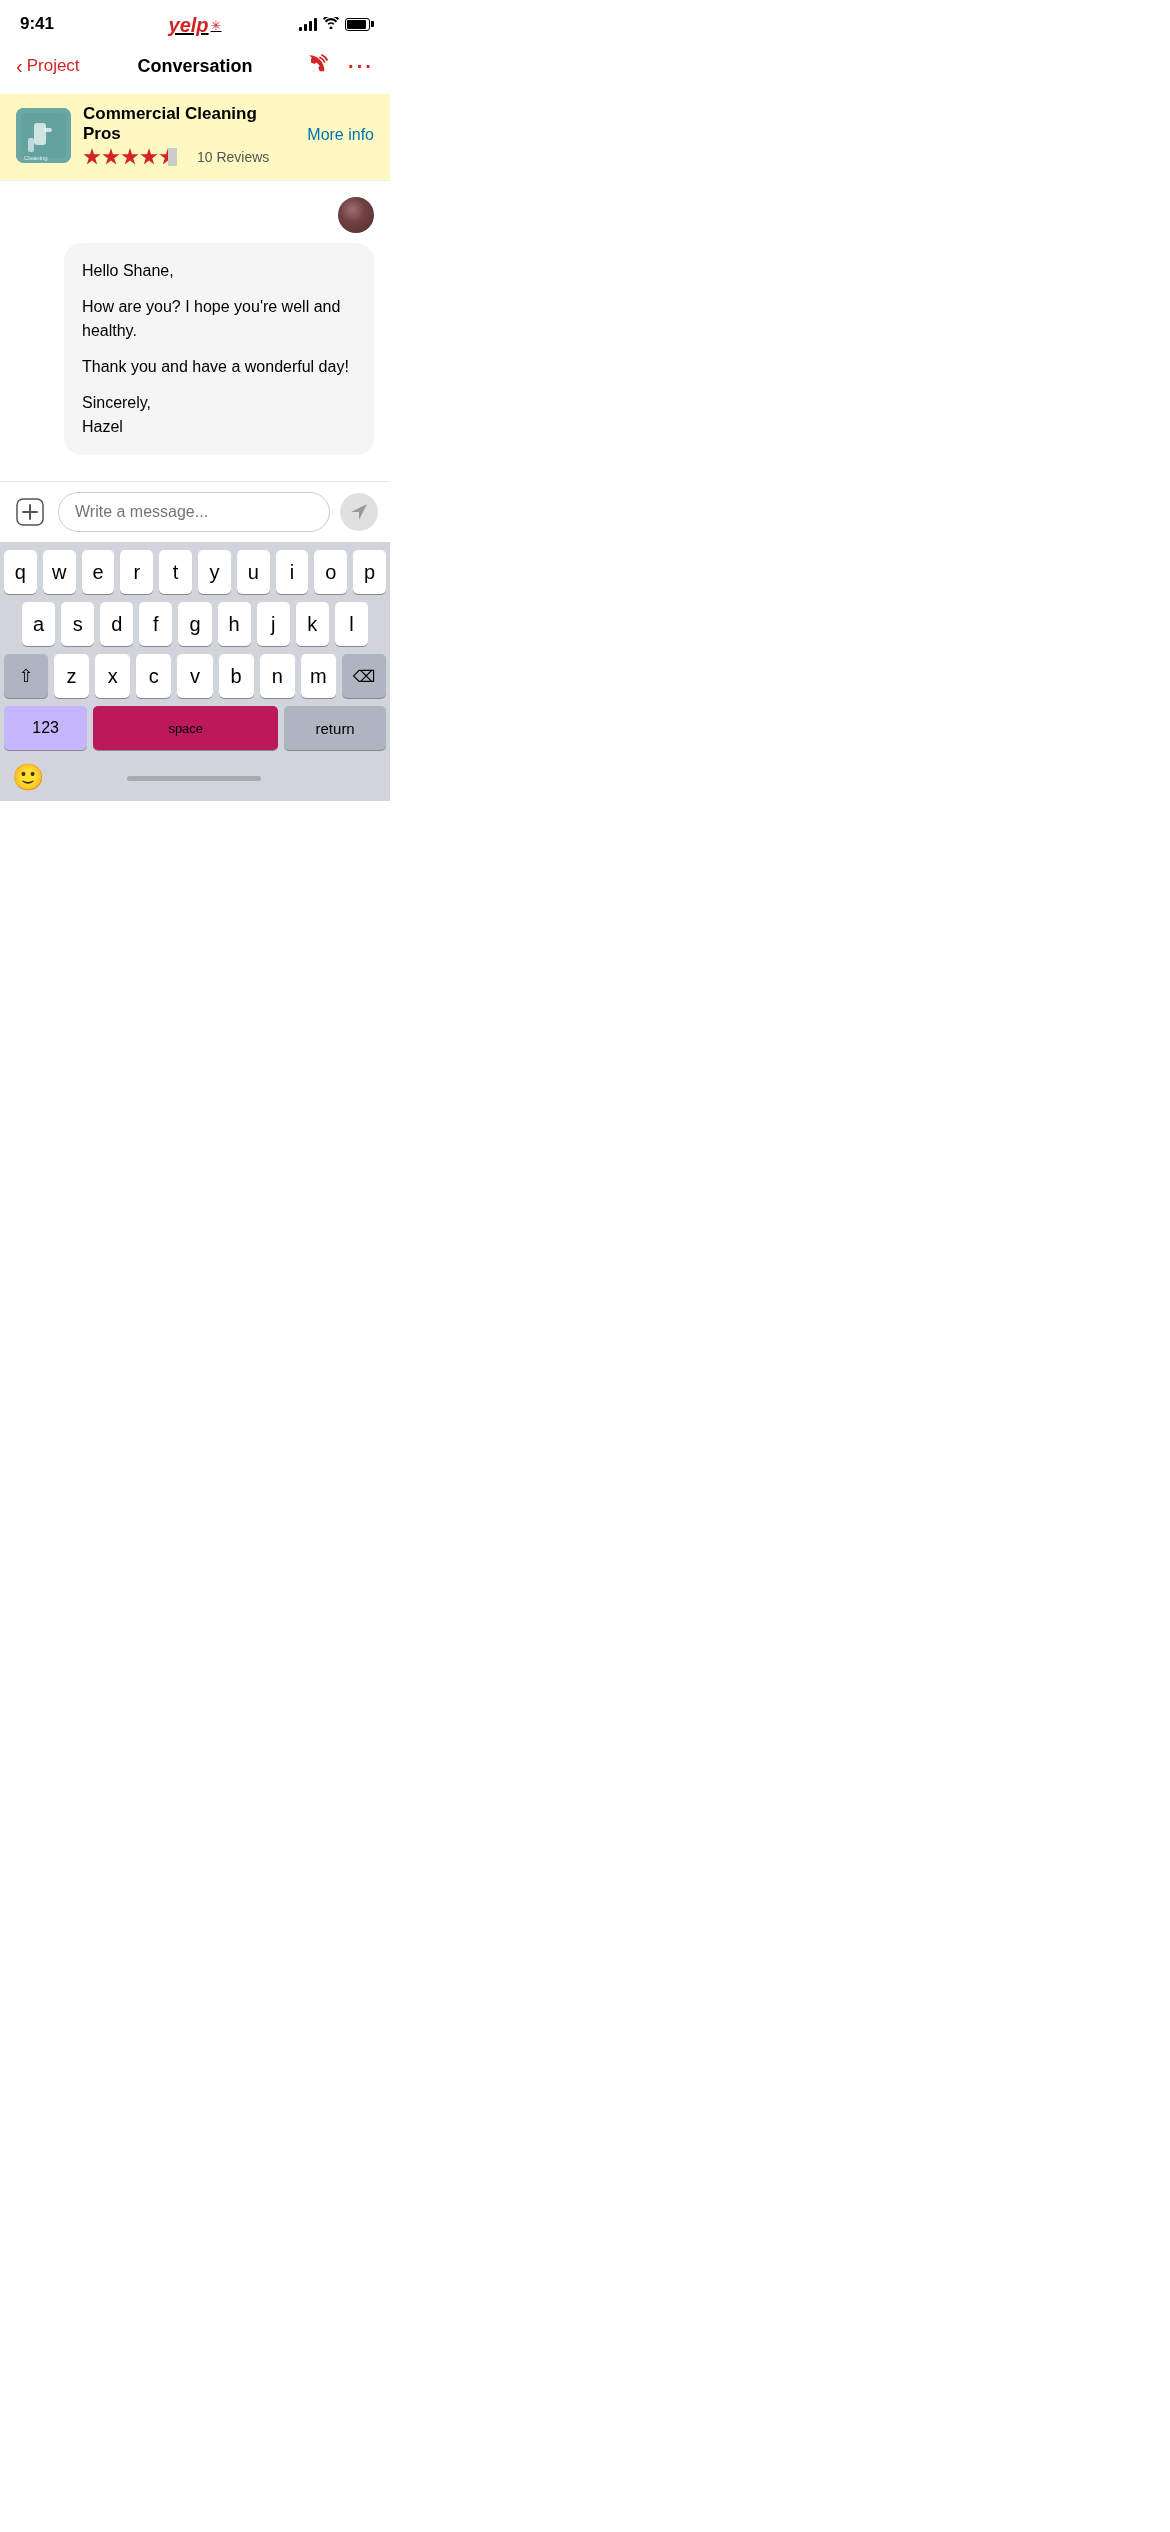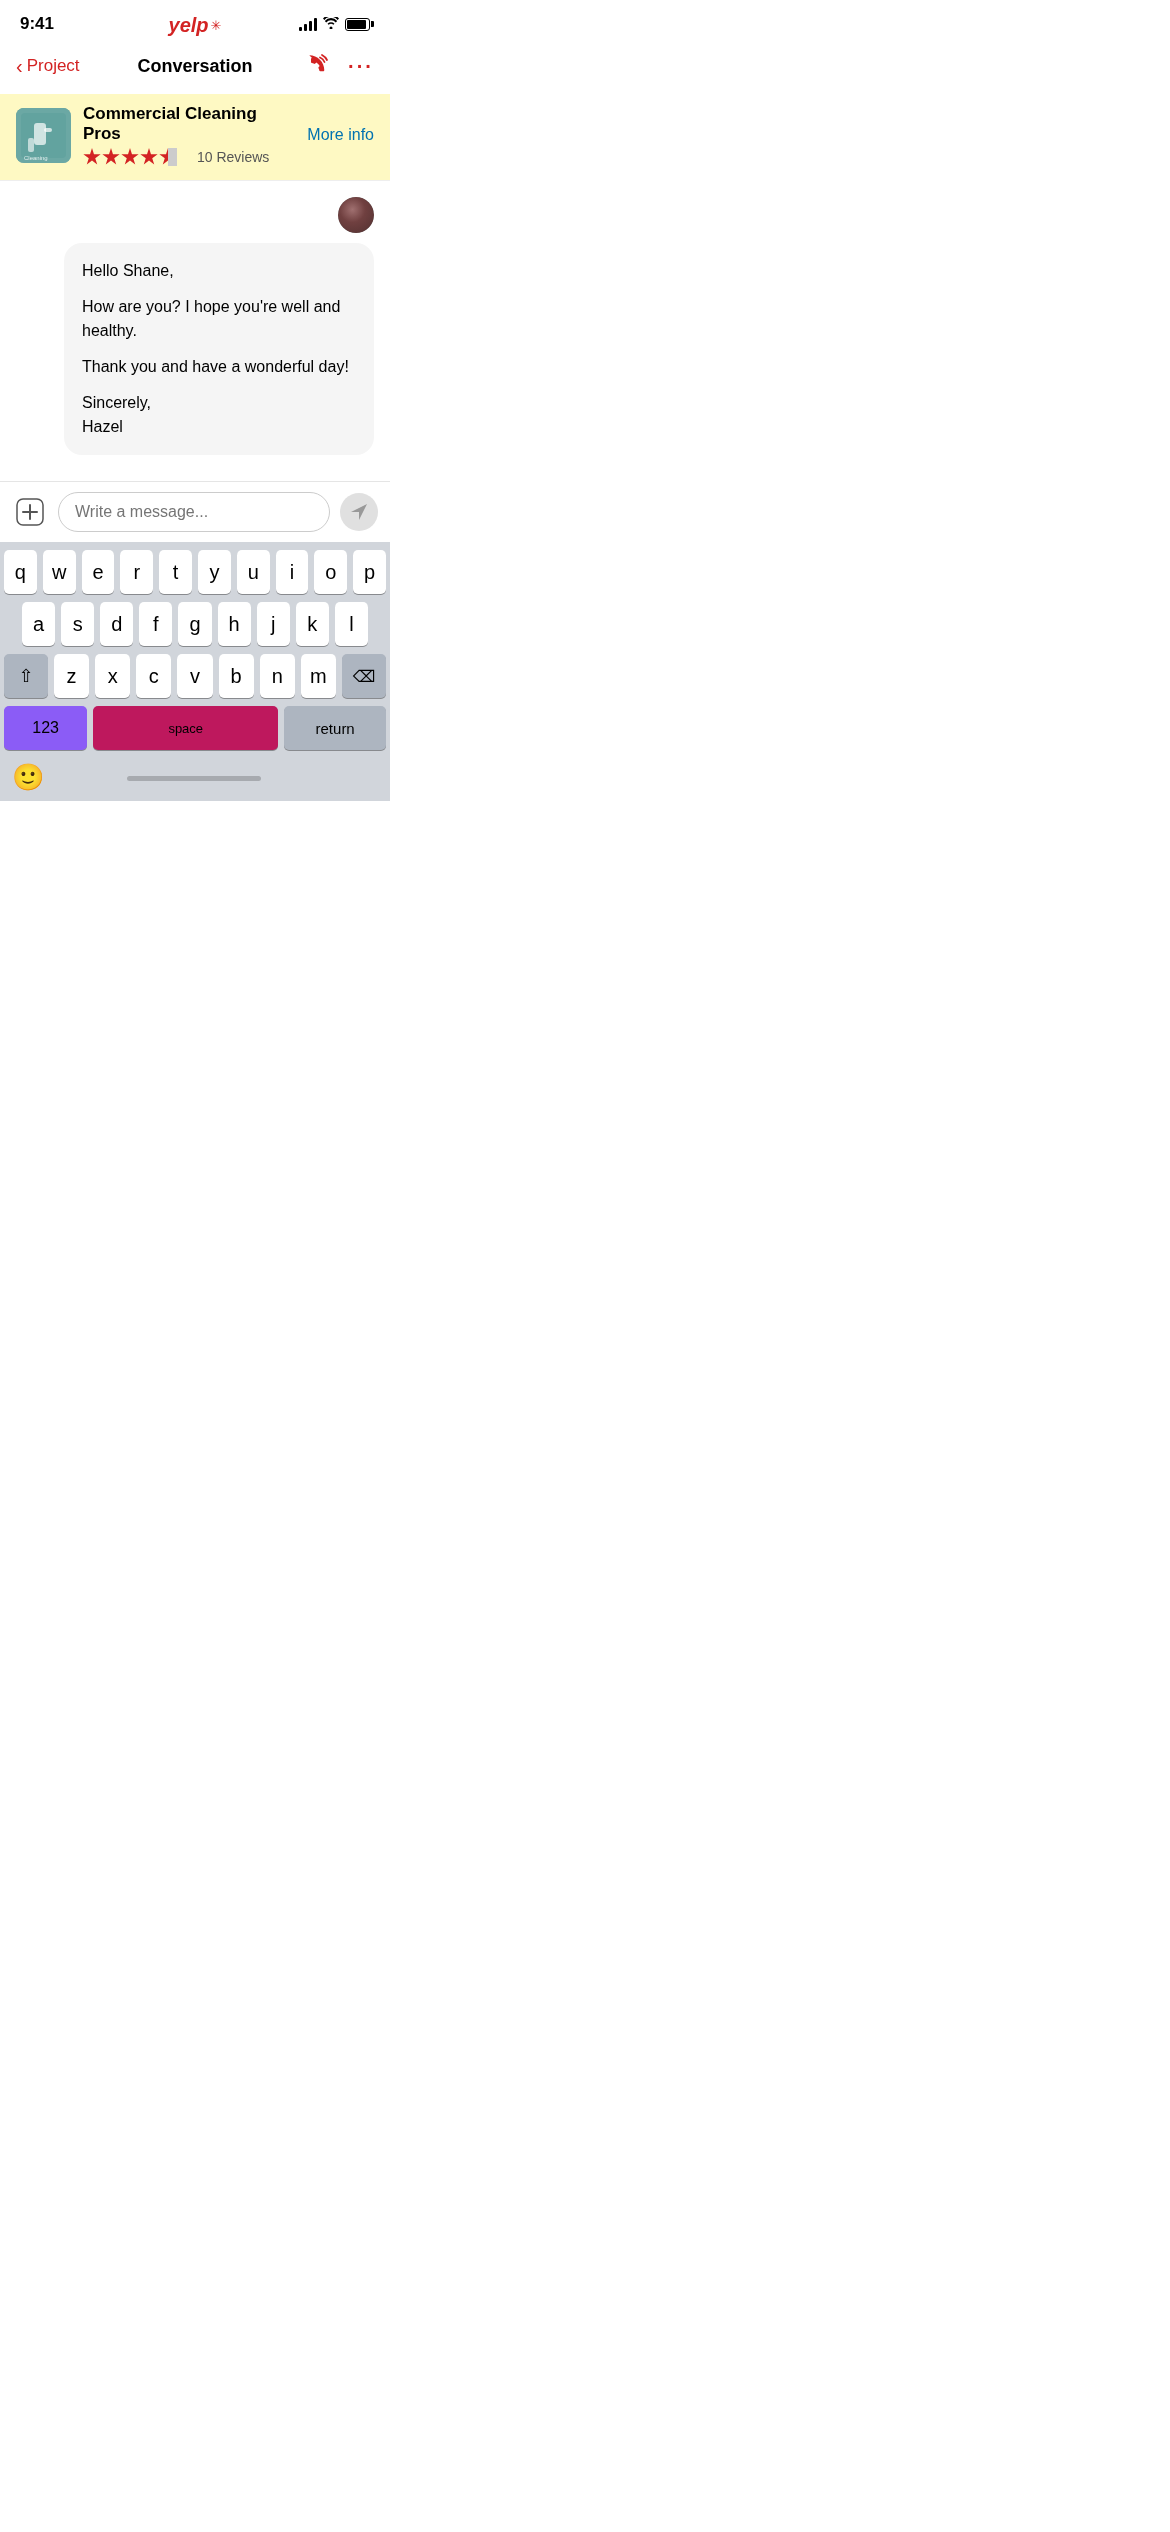--- a/index.html
+++ b/index.html
@@ -322,21 +322,21 @@
       font-size: 20px;
       color: #000;
       cursor: pointer;
       box-shadow: 0 1px 0 rgba(0,0,0,0.35);
       flex: 1;
       max-width: 36px;
       font-weight: 400;
       letter-spacing: 0;
     }
     .key-numbers {
-      background: #8b5cf6;
+      background: #c4b5fd;
       flex: 1.8;
       max-width: none;
       font-size: 16px;
       font-weight: 500;
     }
     .key-space {
       background: #be185d;
       flex: 4;
       max-width: none;
       font-size: 13px;
@@ -376,21 +376,21 @@
       border-radius: 3px;
       margin: 8px auto 6px;
       opacity: 0.2;
     }
   </style>
 </head>
 <body>
 
 <div class="status-bar" style="position:relative;">
   <span class="status-time">9:41</span>
-  <div style="position:absolute;left:50%;transform:translateX(-50%);top:14px;display:flex;align-items:center;gap:2px;">
+  <div style="position:absolute;left:50%;transform:translateX(-50%);top:14px;display:flex;align-items:center;gap:2px;text-decoration:underline;">
     <span style="font-size:20px;font-weight:800;color:#d32323;font-style:italic;">yelp</span>
     <span style="color:#d32323;font-size:13px;">✳</span>
   </div>
   <div class="status-right">
     <div class="signal-bars">
       <span></span>
         <span></span>
         <span></span>
         <span></span>
     </div>

